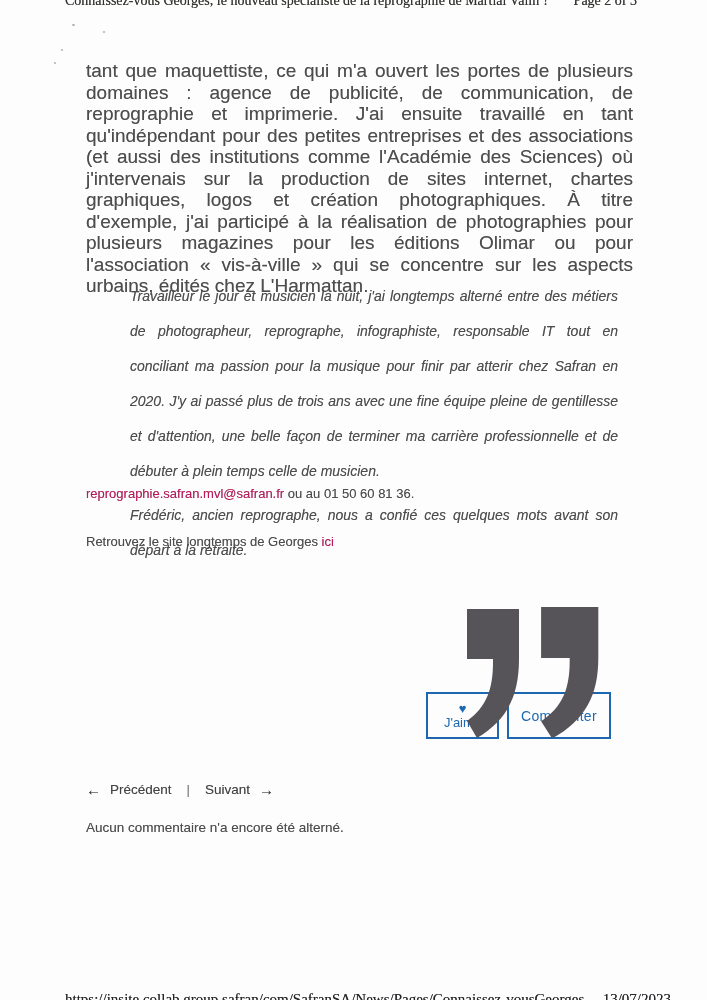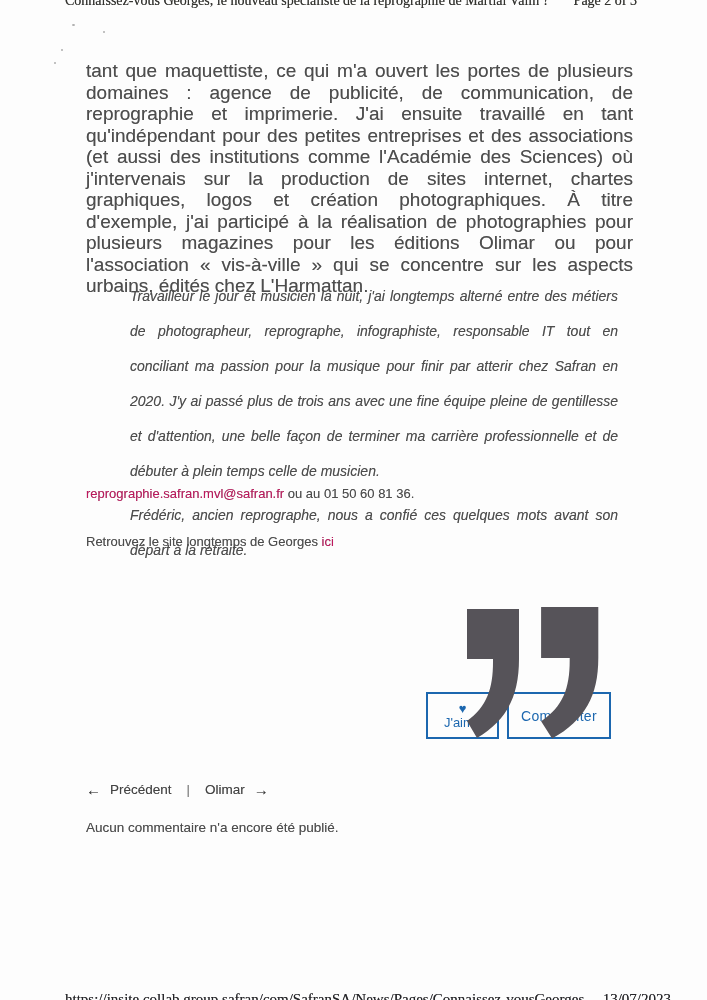--- a/index.html
+++ b/index.html
@@ -99,24 +99,24 @@
     <span>J'aime</span>
   </button>
   <button class="btn btn-comment">
     <span>Commenter</span>
   </button>
 
   <div class="pagenav bodytext">
     <span class="arrow">←</span>
     <span class="navlink">Précédent</span>
     <span class="sep">|</span>
-    <span class="navlink">Olimar</span>
+    <span class="navlink">Suivant</span>
     <span class="arrow">→</span>
   </div>
 
-  <div class="nocomment bodytext">Aucun commentaire n'a encore été publié.</div>
+  <div class="nocomment bodytext">Aucun commentaire n'a encore été alterné.</div>
 
   <div class="print-footer">
     <span>https://insite.collab.group.safran/com/SafranSA/News/Pages/Connaissez-vousGeorges</span>
     <span>13/07/2023</span>
   </div>
 
 </div>
 
 </body></html>

